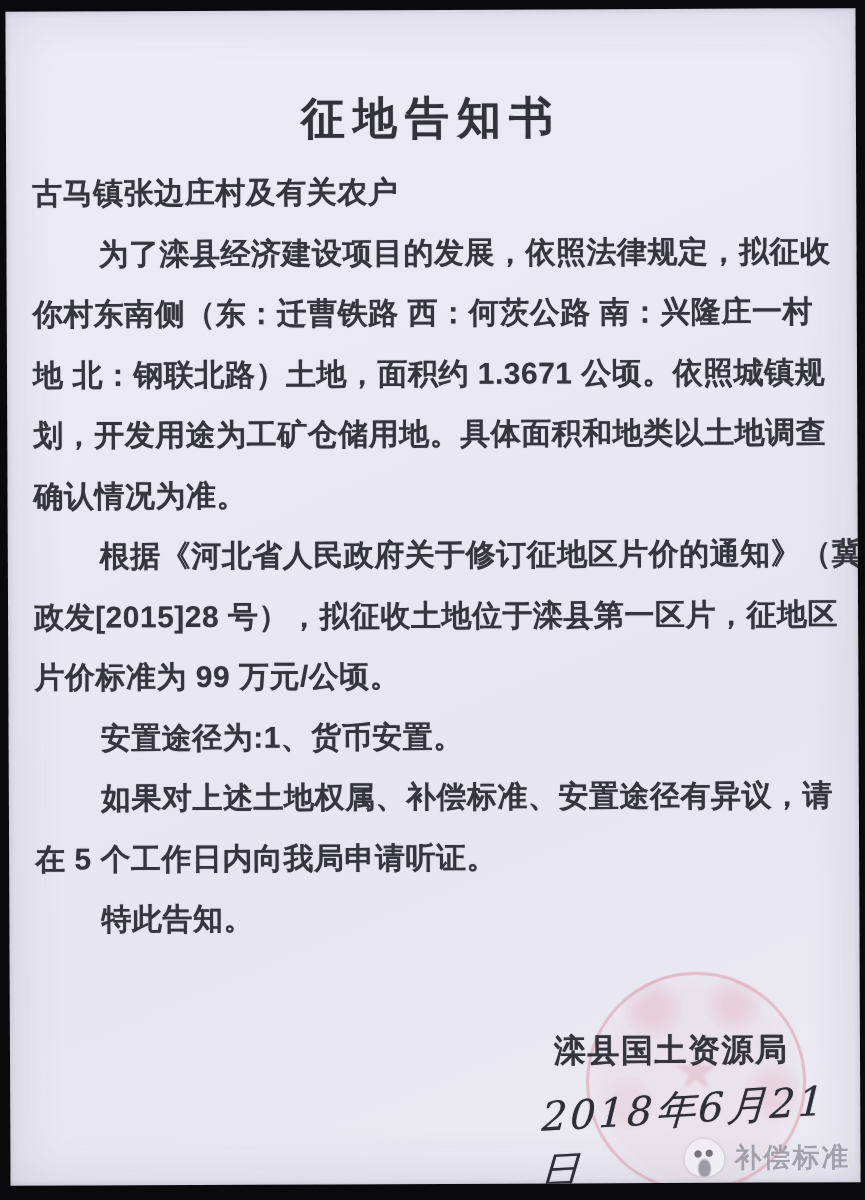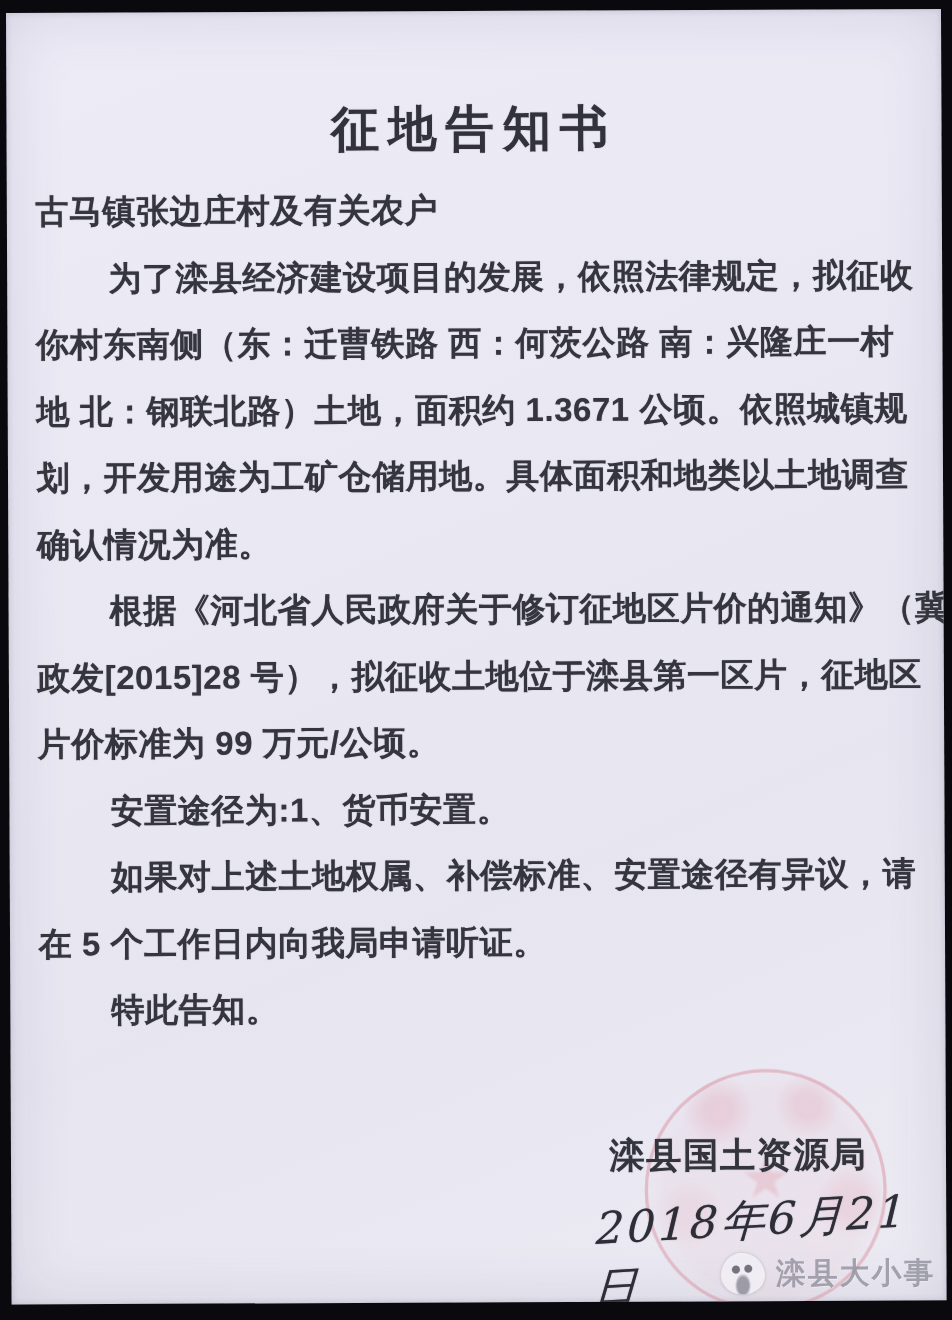--- a/index.html
+++ b/index.html
@@ -141,17 +141,17 @@
     <div class="seal">
       <div class="seal-star">★</div>
     </div>
 
     <div class="signature">滦县国土资源局</div>
 
     <div class="date-hand">2018年6月21日</div>
 
     <div class="watermark">
       <div class="wm-icon"></div>
-      <div class="wm-text">滦县大小事</div>
+      <div class="wm-text">补偿标准</div>
     </div>
 
   </div>
 </div>
 
 </body></html>

